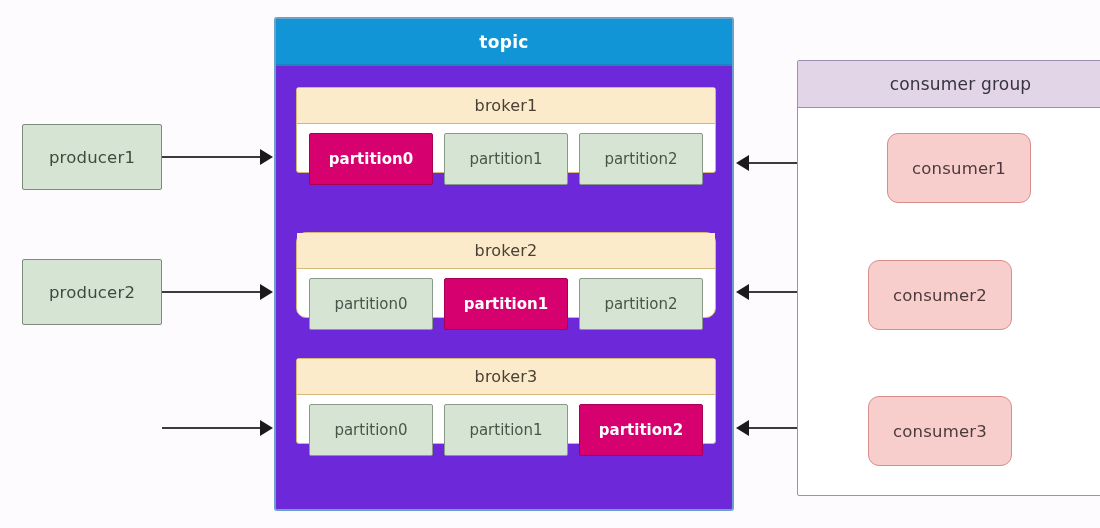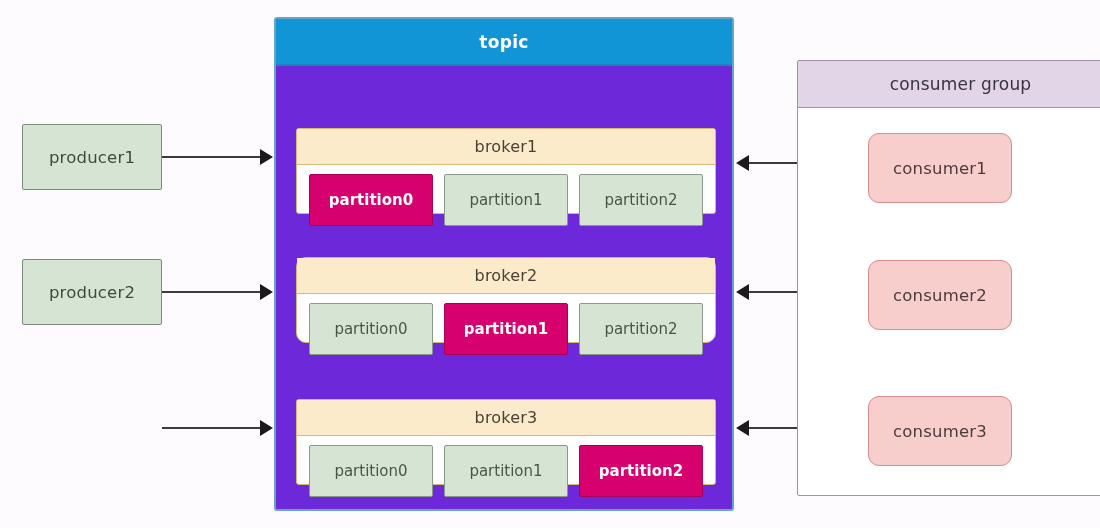--- a/index.html
+++ b/index.html
@@ -63,21 +63,20 @@
   
   .broker {
     position: absolute;
     left: 20px;
     width: 420px;
     height: 86px;
     background: #ffffff;
     border: 1.5px solid #d6b977;
     border-radius: 3px;
     box-sizing: border-box;
-    margin-top: 41px;
   }
   .broker-header {
     height: 35px;
     background: #fcebcb;
     border-bottom: 1.5px solid #d6b977;
     display: flex;
     align-items: center;
     justify-content: center;
     font-size: 16px;
     color: #4a4034;
@@ -216,21 +215,21 @@
         </div>
         <div class="partition normal">
           <span>partition1</span>
         </div>
         <div class="partition normal">
           <span>partition2</span>
         </div>
       </div>
     </div>
 
-    <div class="broker" style="top:197px;border-radius:10px;">
+    <div class="broker" style="top:213px;border-radius:10px;">
       <div class="broker-header">
         <span>broker2</span>
       </div>
       <div class="partitions">
         <div class="partition normal">
           <span>partition0</span>
         </div>
         <div class="partition leader">
           <span>partition1</span>
         </div>
@@ -265,21 +264,21 @@
   <div class="arrow-head left" style="left:736px; top:284px;"></div>
 
   <div class="arrow-line" style="left:748px; top:427px; width:122px;"></div>
   <div class="arrow-head left" style="left:736px; top:420px;"></div>
 
   <div class="box" id="consumer-group">
     <div id="consumer-group-header">
       <span>consumer group</span>
     </div>
 
-    <div class="consumer" style="top:72px;">
+    <div class="consumer" style="top:72px;margin-left:19px;">
       <span>consumer1</span>
     </div>
     <div class="consumer" style="top:199px;">
       <span>consumer2</span>
     </div>
     <div class="consumer" style="top:335px;">
       <span>consumer3</span>
     </div>
   </div>
 

